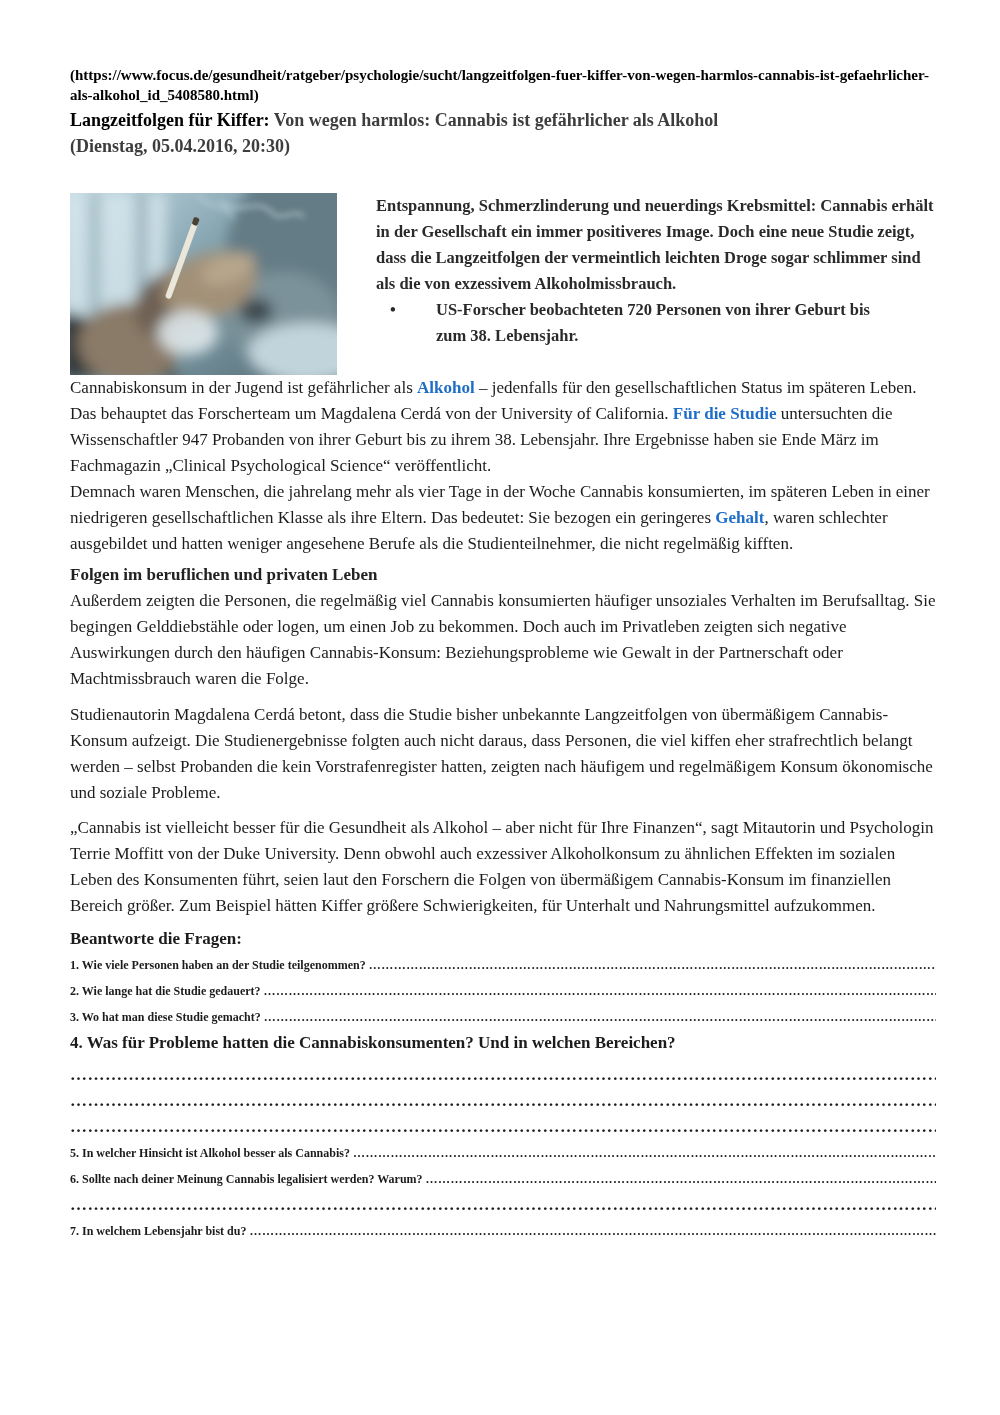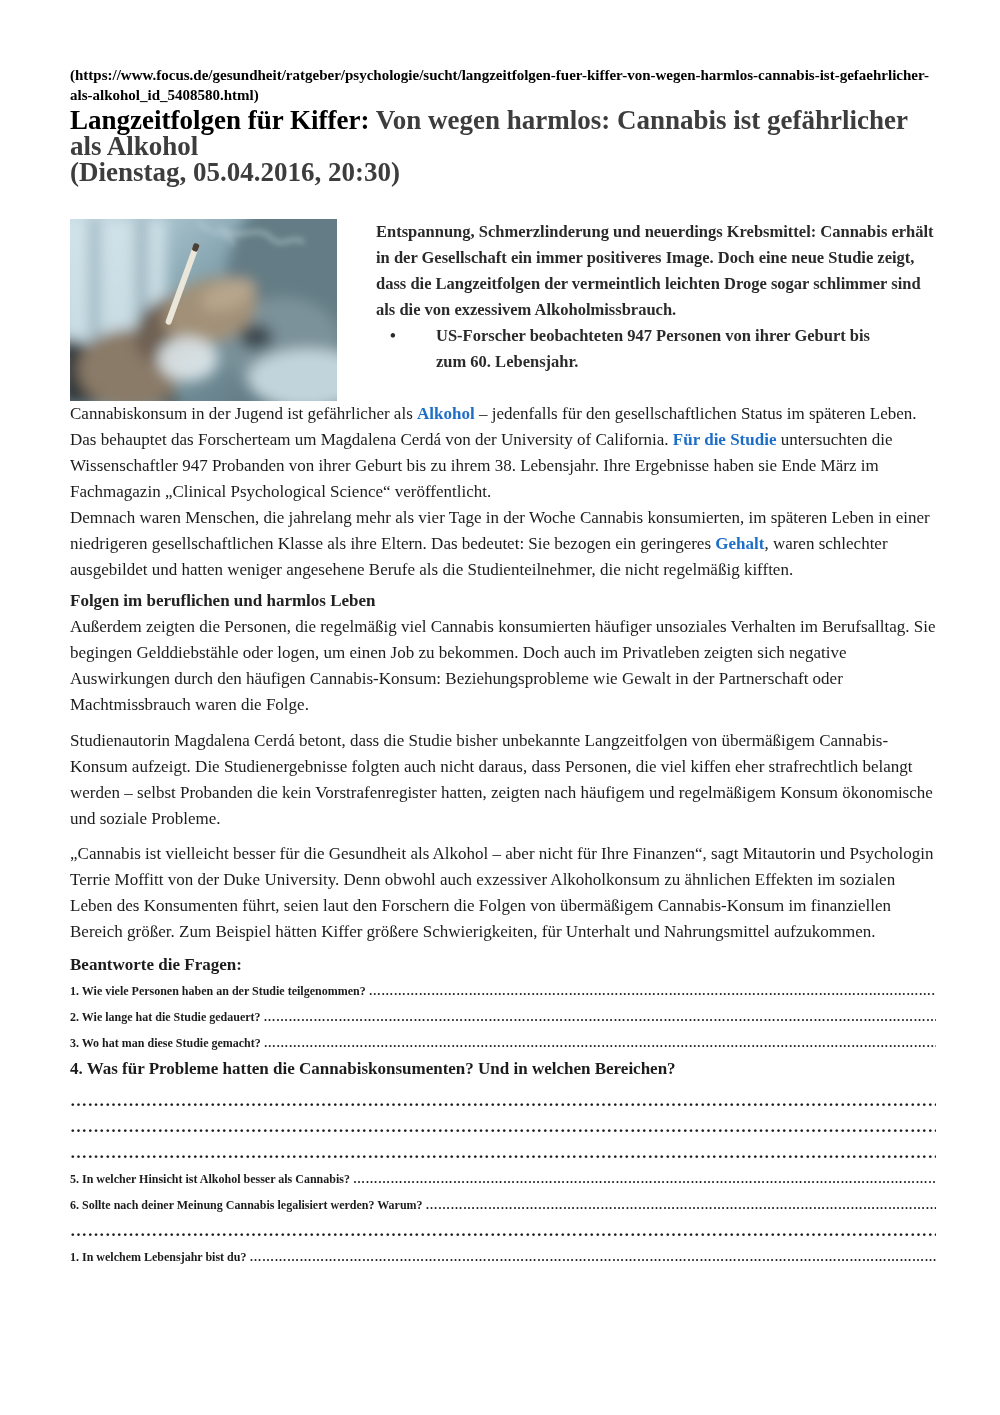--- a/index.html
+++ b/index.html
@@ -14,21 +14,21 @@
     padding:66px 64px 40px 70px;
   }
   
   .src-url{
     margin:0;
     font-size:15px;line-height:19.5px;font-weight:bold;color:#000;
     overflow-wrap:break-word;
   }
   .title{
     margin:2px 0 0;
-    font-size:27px;line-height:26px;font-weight:bold;
+    font-size:18px;line-height:26px;font-weight:bold;
   }
   .t-black{color:#000;}
   .t-gray{color:#3d3d3d;}
   .date-line{display:block;color:#3d3d3d;}
   
   .media-row{display:flex;gap:39px;margin-top:34px;}
   .photo{
     width:267px;height:182px;flex:none;overflow:hidden;
     background:#7fa0ad;
   }
@@ -120,30 +120,30 @@
         <g transform="rotate(20 112 66)">
           <rect x="109" y="24" width="6" height="84" rx="3" fill="#ebe6da"></rect>
           <rect x="109" y="22" width="6" height="8" rx="2" fill="#4a4036"></rect>
         </g>
       </svg>
     </div>
 
     <div class="lead-col">
       <p class="lead-text">Entspannung, Schmerzlinderung und neuerdings Krebsmittel: Cannabis erhält in der Gesellschaft ein immer positiveres Image. Doch eine neue Studie zeigt, dass die Langzeitfolgen der vermeintlich leichten Droge sogar schlimmer sind als die von exzessivem Alkoholmissbrauch.</p>
       <ul class="lead-bullets">
-        <li><span>US-Forscher beobachteten 947 Personen von ihrer Geburt bis zum 60. Lebensjahr.</span></li>
+        <li><span>US-Forscher beobachteten 720 Personen von ihrer Geburt bis zum 38. Lebensjahr.</span></li>
       </ul>
     </div>
   </div>
 
   <p class="body-p"><span>Cannabiskonsum in der Jugend ist gefährlicher als </span><a class="link">Alkohol</a><span> – jedenfalls für den gesellschaftlichen Status im späteren Leben. Das behauptet das Forscherteam um Magdalena Cerdá von der University of California. </span><a class="link">Für die Studie</a><span> untersuchten die Wissenschaftler 947 Probanden von ihrer Geburt bis zu ihrem 38. Lebensjahr. Ihre Ergebnisse haben sie Ende März im Fachmagazin „Clinical Psychological Science“ veröffentlicht.</span></p>
 
   <p class="body-p"><span>Demnach waren Menschen, die jahrelang  mehr als vier Tage in der Woche Cannabis konsumierten, im späteren Leben in einer niedrigeren gesellschaftlichen Klasse als ihre Eltern. Das bedeutet: Sie bezogen ein  geringeres </span><a class="link">Gehalt</a><span>, waren schlechter ausgebildet und hatten weniger angesehene Berufe als die Studienteilnehmer, die nicht regelmäßig kifften.</span></p>
 
-  <h2 class="section-heading">Folgen im beruflichen und harmlos Leben</h2>
+  <h2 class="section-heading">Folgen im beruflichen und privaten Leben</h2>
 
   <p class="body-p">Außerdem zeigten die Personen, die regelmäßig viel Cannabis konsumierten häufiger unsoziales Verhalten im Berufsalltag. Sie begingen Gelddiebstähle oder logen, um einen Job zu bekommen. Doch auch im Privatleben zeigten sich negative Auswirkungen durch den häufigen Cannabis-Konsum: Beziehungsprobleme wie Gewalt in der Partnerschaft oder Machtmissbrauch waren die Folge.</p>
 
   <p class="body-p mt10">Studienautorin Magdalena Cerdá betont, dass die Studie bisher unbekannte Langzeitfolgen von übermäßigem Cannabis-Konsum aufzeigt. Die Studienergebnisse folgten auch nicht daraus, dass Personen, die viel kiffen eher strafrechtlich belangt werden – selbst Probanden die kein Vorstrafenregister hatten, zeigten nach häufigem und regelmäßigem Konsum ökonomische und soziale Probleme.</p>
 
   <p class="body-p mt9">„Cannabis ist vielleicht besser für die Gesundheit als Alkohol – aber nicht für Ihre Finanzen“, sagt Mitautorin und Psychologin Terrie Moffitt von der Duke University. Denn obwohl auch exzessiver Alkoholkonsum zu ähnlichen Effekten im sozialen Leben des Konsumenten führt, seien laut den Forschern die Folgen von übermäßigem Cannabis-Konsum im finanziellen Bereich größer. Zum Beispiel hätten Kiffer größere Schwierigkeiten, für Unterhalt und Nahrungsmittel aufzukommen.</p>
 
   <div class="questions">
     <p class="q-intro">Beantworte die Fragen:</p>
 
@@ -174,18 +174,18 @@
       </div>
 
     <div class="q-line">
         <span class="q-text">6. Sollte nach deiner Meinung Cannabis legalisiert werden? Warum? </span>
         <span class="leader">……………………………………………………………………………………………………………………………………………………………………</span>
       </div>
 
     <div class="dotline">………………………………………………………………………………………………………………………………………………………………………………………………………………………………</div>
 
     <div class="q-line">
-        <span class="q-text">1. In welchem Lebensjahr bist du? </span>
+        <span class="q-text">7. In welchem Lebensjahr bist du? </span>
         <span class="leader">……………………………………………………………………………………………………………………………………………………………………</span>
       </div>
   </div>
 
 </div>
 
 </body></html>

